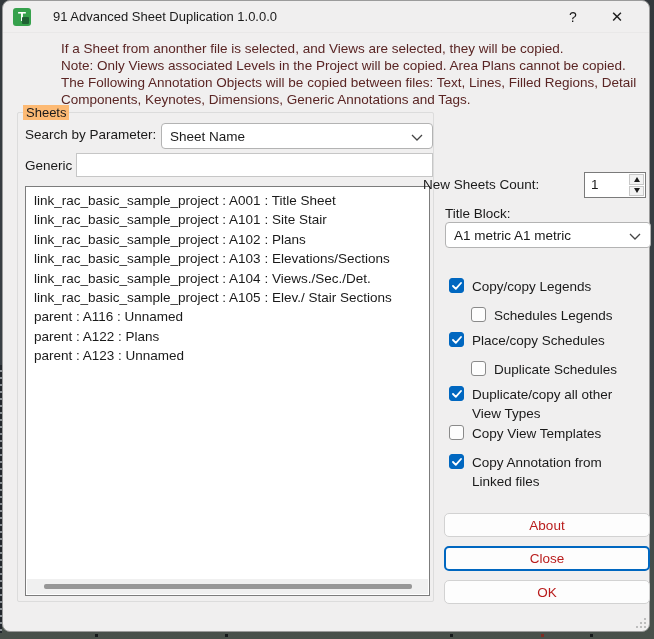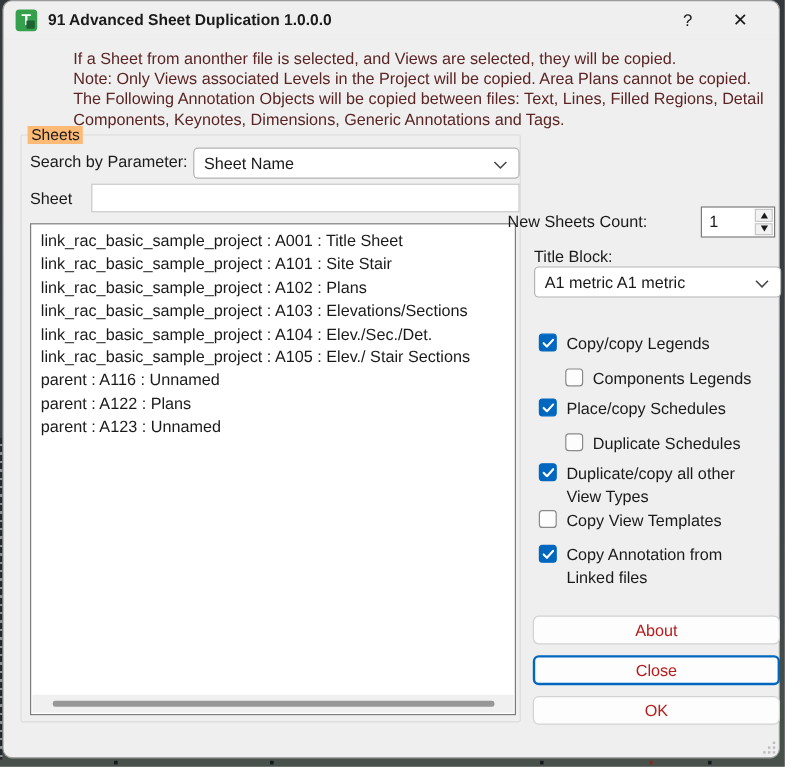--- a/index.html
+++ b/index.html
@@ -18,21 +18,21 @@
   .dialog { position:absolute; left:2px; top:0; width:648px; height:632px;
     background:#f0efef; border:1px solid #9b9b9b; border-radius:8px; }
 
   .titlebar { position:absolute; left:0; top:0; width:100%; height:32px;
     display:flex; align-items:center; padding-left:10px;
     border-bottom:1px solid #e9e8e8; border-radius:8px 8px 0 0; }
   .app-icon { position:relative; width:18px; height:18px; background:#36a14c; border-radius:3px;
     color:#fff; font-weight:bold; font-size:13px; display:flex; align-items:center; justify-content:center; }
   .app-icon::after { content:""; position:absolute; right:2px; bottom:2px; width:7px; height:7px;
     background:#1e6233; border-radius:1px; }
-  .win-title { margin-left:9px; font-size:13px; font-weight:700; color:#1a1a1a; }
+  .win-title { margin-left:22px; font-size:13px; font-weight:400; color:#1a1a1a; }
   .cap-btn { position:absolute; top:0; width:40px; height:32px; display:flex; align-items:center;
     justify-content:center; font-size:14px; color:#1a1a1a; cursor:default; }
   .help-btn { right:56px; }
   .close-btn { right:12px; font-size:15px; }
 
   .intro { position:absolute; left:13px; top:39px; width:628px;
     font-size:13.5px; line-height:17px; color:#5a2524;margin-left:45px; }
 
   
   .groupbox { position:absolute; left:14px; top:111px; width:417px; height:490px;
@@ -125,29 +125,29 @@
 
     <span class="lbl" style="left:22px; top:126px">Search by Parameter:</span>
 
     <div class="combo" style="left:158px; top:122px; width:272px">
       <span>Sheet Name</span>
       <svg class="chev" width="12" height="7" viewBox="0 0 12 7">
           <polyline points="1,1 6,6 11,1" fill="none" stroke="#454545" stroke-width="1.3"></polyline>
         </svg>
     </div>
 
-    <span class="lbl" style="left:22px; top:157px">Sheet</span>
+    <span class="lbl" style="left:22px; top:157px">Generic</span>
     <input class="textbox" style="left: 73px; top: 152px; width: 357px;" value="">
 
     <div class="listbox">
       <div class="list-item">link_rac_basic_sample_project : A001 : Title Sheet</div>
         <div class="list-item">link_rac_basic_sample_project : A101 : Site Stair</div>
         <div class="list-item">link_rac_basic_sample_project : A102 : Plans</div>
         <div class="list-item">link_rac_basic_sample_project : A103 : Elevations/Sections</div>
-        <div class="list-item">link_rac_basic_sample_project : A104 : Elev./Sec./Det.</div>
+        <div class="list-item">link_rac_basic_sample_project : A104 : Views./Sec./Det.</div>
         <div class="list-item">link_rac_basic_sample_project : A105 : Elev./ Stair Sections</div>
         <div class="list-item">parent : A116 : Unnamed</div>
         <div class="list-item">parent : A122 : Plans</div>
         <div class="list-item">parent : A123 : Unnamed</div>
         <div class="hscroll">
         <div class="hthumb"></div>
       </div>
     </div>
 
     <span class="lbl" style="left:420px; top:176px">New Sheets Count:</span>
@@ -175,21 +175,21 @@
         <div class="cb-row" style="top: 0px;">
           <span class="cb-box checked">
             <svg width="10" height="8" viewBox="0 0 10 8">
               <polyline points="1,4 3.8,6.8 9,1" fill="none" stroke="#fff" stroke-width="1.8" stroke-linecap="round" stroke-linejoin="round"></polyline>
             </svg>
           </span>
           <span class="cb-label">Copy/copy Legends</span>
         </div>
         <div class="cb-row indent" style="top: 29px;">
           <span class="cb-box"></span>
-          <span class="cb-label">Components Legends</span>
+          <span class="cb-label">Schedules Legends</span>
         </div>
         <div class="cb-row" style="top: 54px;">
           <span class="cb-box checked">
             <svg width="10" height="8" viewBox="0 0 10 8">
               <polyline points="1,4 3.8,6.8 9,1" fill="none" stroke="#fff" stroke-width="1.8" stroke-linecap="round" stroke-linejoin="round"></polyline>
             </svg>
           </span>
           <span class="cb-label">Place/copy Schedules</span>
         </div>
         <div class="cb-row indent" style="top: 83px;">

